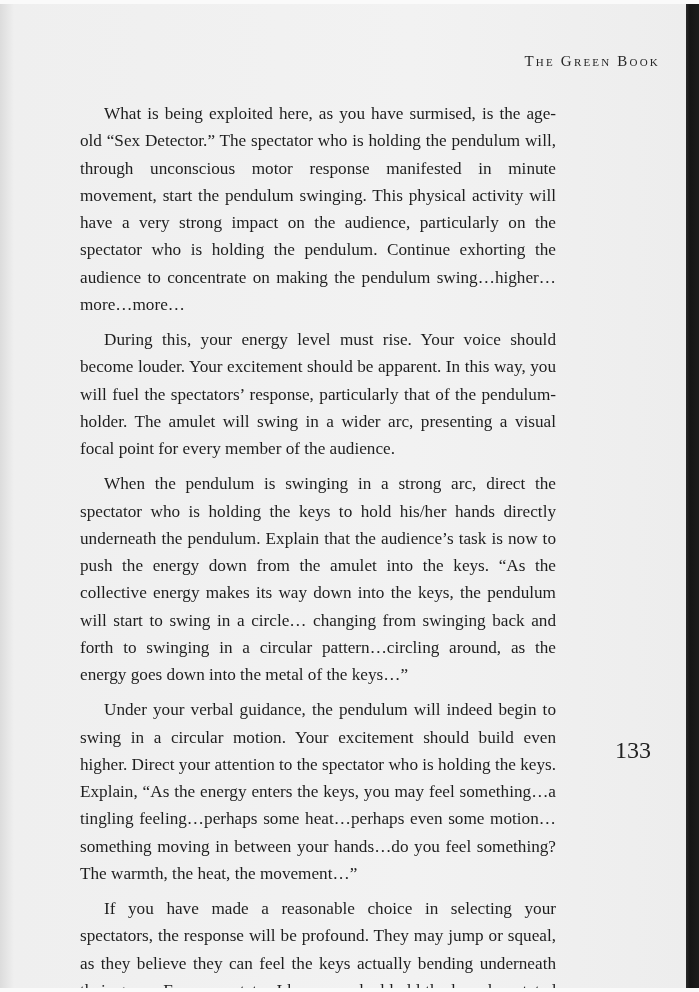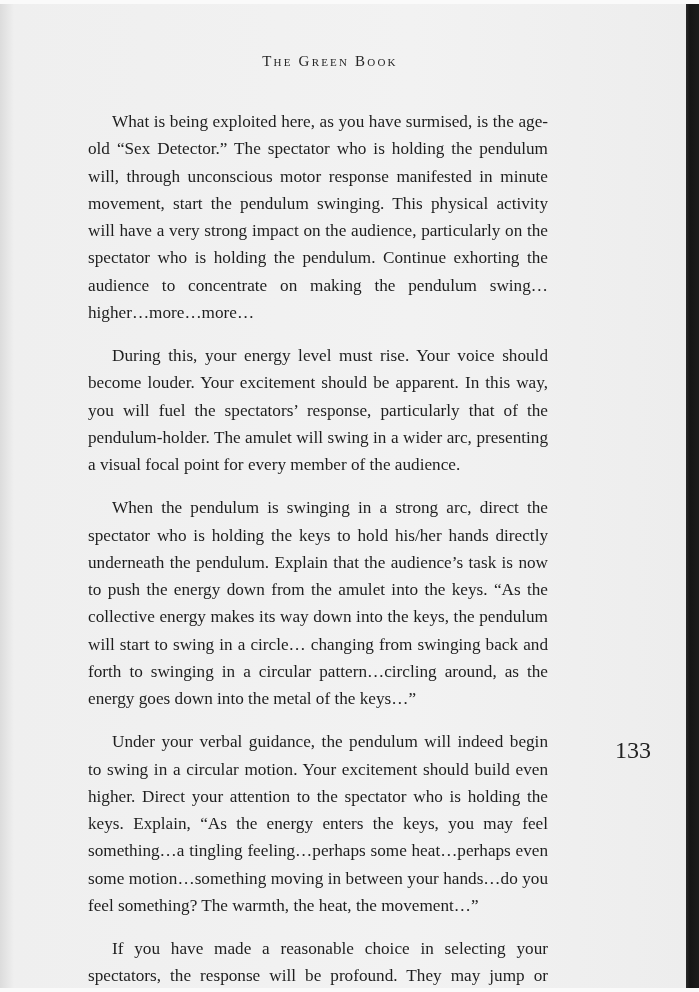--- a/index.html
+++ b/index.html
@@ -15,31 +15,31 @@
     background: linear-gradient(90deg, #dcdcdc 0px, #efefef 14px, #f2f2f2 60%, #ededed 100%);
   }
   .spine {
     position: absolute; left: 686px; top: 4px; width: 13px; height: 984px;
     background: linear-gradient(90deg, #2a2a2a 0px, #151515 4px, #1c1c1c 100%);
   }
   .top-strip { position: absolute; left: 0; top: 0; width: 699px; height: 4px; background: #fafafa; }
   .bottom-strip { position: absolute; left: 0; top: 988px; width: 699px; height: 4px; background: #fafafa; }
   .running-head {
     position: absolute; left: 0; width: 660px; top: 49px;
-    text-align: center;
+    text-align: right;
     font-size: 15px; letter-spacing: 2.2px;
     font-variant: small-caps;
     color: #262626;
   }
   .body-text {
     position: absolute; left: 72px; top: 88px; width: 492px;
     font-size: 17.2px; line-height: 27.25px;
     text-align: justify;
   }
-  .body-text p { margin: 16px; text-indent: 24px; }
+  .body-text p { margin: 8px; text-indent: 24px; }
   .folio {
     position: absolute; left: 615px; top: 733px;
     font-size: 24px; color: #222;
   }
 </style>
 </head>
 <body>
 
 <div class="top-strip"></div>
 <div class="page">

